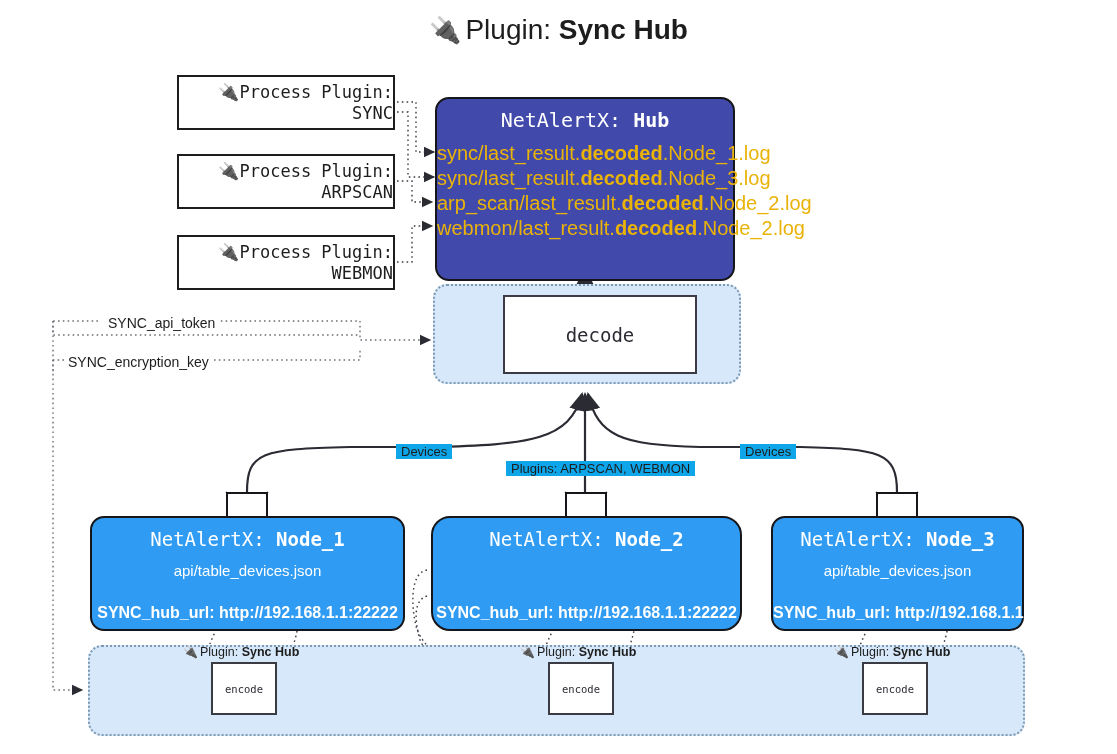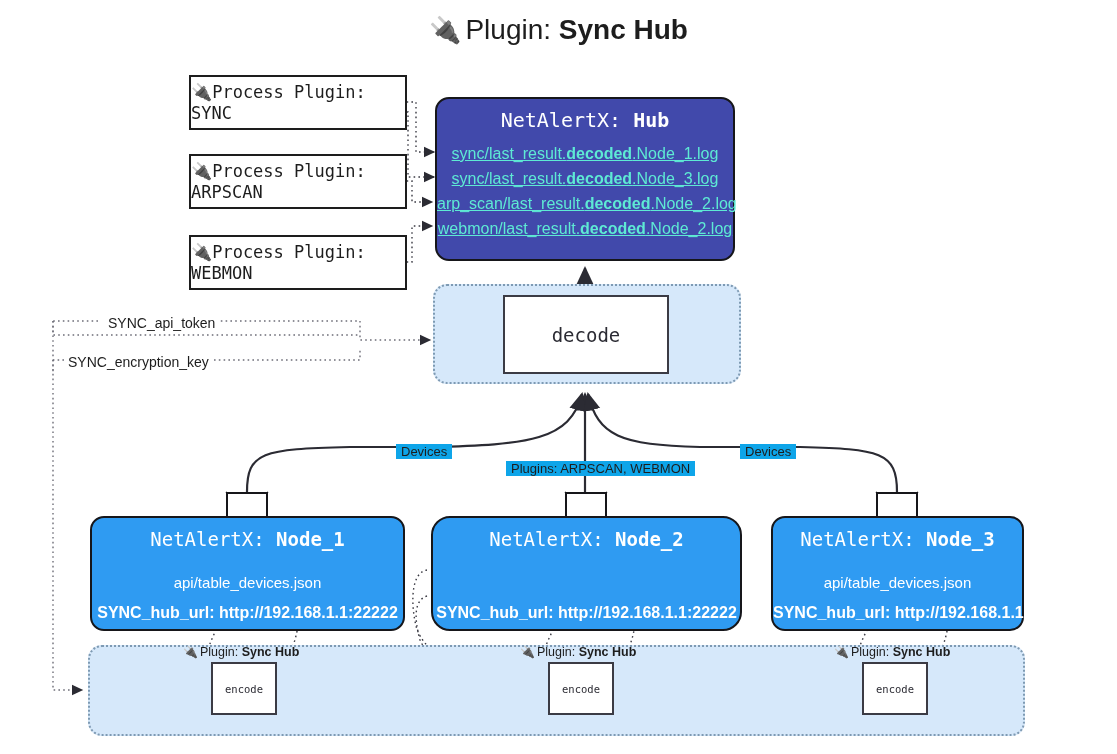--- a/index.html
+++ b/index.html
@@ -12,63 +12,63 @@
   
   #title{left:0;top:14px;width:1117px;text-align:center;font-size:28px;color:#1d1d1d;}
   #title .plug{font-size:26px;margin-right:4px;}
   #title .lbl{font-weight:400;}
   #title .val{font-weight:bold;}
 
   
   #hub-url{left:430px;top:77px;width:320px;text-align:center;font-size:11px;color:#1d1d1d;}
 
   
-  #hub{left:435px;top:97px;width:300px;height:164px;background:#4149ab;border:2px solid #16161a;
+  #hub{left:435px;top:97px;width:300px;height:184px;background:#4149ab;border:2px solid #16161a;
        border-radius:14px;padding-top:9px;}
   #hub .hdr{text-align:center;font-family:"DejaVu Sans Mono","Liberation Mono",monospace;
             font-size:20px;color:#ffffff;letter-spacing:0px;}
   #hub .hdr .b{font-weight:bold;}
   #hub .logs{margin-top:9px;}
-  #hub .log{color:#5eead4;font-size:16px;line-height:25px;text-align:center;white-space:nowrap;text-decoration:underline;}
+  #hub .log{color:#eab308;font-size:20px;line-height:25px;text-align:center;white-space:nowrap;}
   #hub .log b{font-weight:bold;}
 
   
   .pplug{width:218px;height:55px;background:#ffffff;border:2px solid #1d1d1d;
          font-family:"DejaVu Sans Mono","Liberation Mono",monospace;font-size:17px;color:#1d1d1d;
-         display:flex;flex-direction:column;align-items:flex-start;justify-content:center;line-height:21px;margin-left:12px;}
+         display:flex;flex-direction:column;align-items:flex-end;justify-content:center;line-height:21px;}
   .pplug .r1{display:block;}
   .pplug .r2{display:block;}
   #pp0{left:177px;top:75px;}
   #pp1{left:177px;top:154px;}
   #pp2{left:177px;top:235px;}
 
   
   .envlbl{font-size:14px;color:#1d1d1d;background:#ffffff;padding:0 4px;white-space:nowrap;}
   #env0{left:104px;top:315px;}
   #env1{left:64px;top:354px;}
 
   
   #decode-wrap{left:433px;top:284px;width:308px;height:100px;background:#d6e8fa;
                border:2px dotted #7e9ab3;border-radius:14px;}
-  #decode{left:503px;top:295px;width:166px;height:79px;background:#ffffff;border:2px solid #3b3b44;
+  #decode{left:503px;top:295px;width:194px;height:79px;background:#ffffff;border:2px solid #3b3b44;
           display:flex;align-items:center;justify-content:center;
           font-family:"DejaVu Sans Mono","Liberation Mono",monospace;font-size:19px;color:#2b2b33;}
 
   
   .elabel{font-size:13px;color:#1d1d1d;background:#0ea5e9;padding:0 5px;white-space:nowrap;}
   #lbl-dev-l{left:396px;top:444px;}
   #lbl-dev-r{left:740px;top:444px;}
   #lbl-plugins{left:506px;top:461px;}
 
   
   .node{height:115px;background:#2f9bf2;border:2px solid #16161a;border-radius:14px;padding-top:10px;}
   .node .hdr{text-align:center;font-family:"DejaVu Sans Mono","Liberation Mono",monospace;
              font-size:19px;color:#ffffff;}
   .node .hdr .b{font-weight:bold;}
-  .node .lines{margin-top:20px;}
+  .node .lines{margin-top:8px;}
   .node .ln{text-align:center;color:#ffffff;font-size:15px;line-height:25px;white-space:nowrap;}
   .node .foot{position:absolute;left:0;bottom:7px;width:100%;text-align:center;
               color:#ffffff;font-size:16px;font-weight:bold;white-space:nowrap;}
   #n1{left:90px;top:516px;width:315px;}
   #n2{left:431px;top:516px;width:311px;border-radius:19px;}
   #n3{left:771px;top:516px;width:253px;}
 
   
   .env{width:42px;height:31px;background:#ffffff;border:2px solid #16161a;}
   #env-n1{left:226px;top:492px;}

